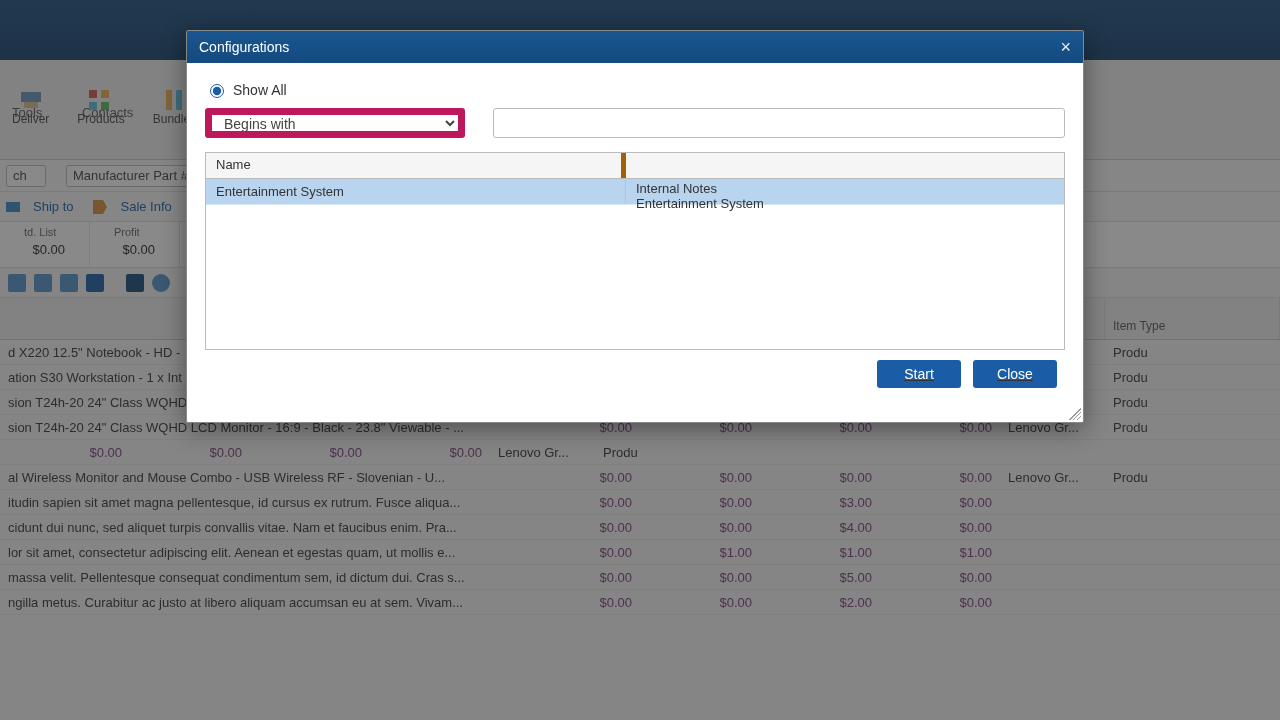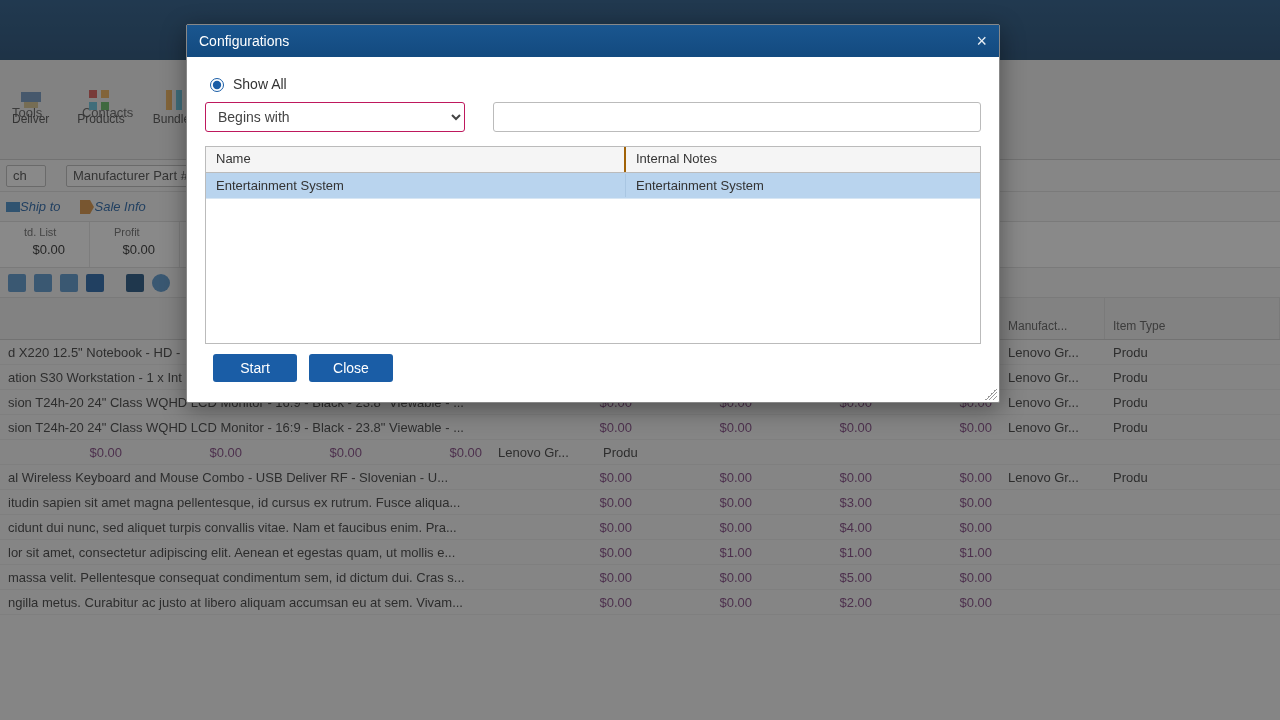--- a/index.html
+++ b/index.html
@@ -52,21 +52,21 @@
     border-bottom:1px solid #ddd;
     display:flex; align-items:center; gap:20px;
     padding-left:6px;
     font-size:13px;
   }
   .mini-select {
     height:22px; border:1px solid #bbb; border-radius:2px; background:#fff;
     padding:0 18px 0 6px; font-size:13px; color:#444;
     appearance:none; position:relative;
   }
-  .link-item { color:#1a5da6; display:flex; align-items:center; gap:0;font-style:italic; }
+  .link-item { color:#1a5da6; display:flex; align-items:center; gap:13px; }
   .link-ico { width:14px; height:14px; }
 
   .summary-bar {
     height: 46px; background:#fff; border-bottom:1px solid #ddd;
     display:flex;
   }
   .sum-cell { border-right:1px solid #e4e4e4; padding:4px 24px; min-width:90px; }
   .sum-cell .hdr { font-size:11px; color:#666; }
   .sum-cell .val { font-size:13px; color:#222; text-align:right; padding-top:4px;}
 
@@ -100,62 +100,62 @@
 
   
   .scrim {
     position:absolute; left:0; top:0; width:1280px; height:720px;
     background: rgba(40,40,40,0.55);
   }
 
   
   .dialog {
     position:absolute;
-    left:186px; top:24px;
-    width:814px;
+    left:186px; top:30px;
+    width:898px;
     background:#fff;
     border:1px solid #888;
     box-shadow:0 6px 24px rgba(0,0,0,0.4);
     border-radius:2px;
   }
   .dlg-title {
     background: linear-gradient(#1a568f, #134a7f);
     color:#fff; height:32px; line-height:32px;
     padding:0 12px;
     display:flex; justify-content:space-between; align-items:center;
     font-size:14px;
   }
   .dlg-close { cursor:pointer; font-size:18px; line-height:1; color:#e8eef4; }
-  .dlg-body { padding:18px 18px 12px 18px; }
+  .dlg-body { padding:18px 18px 26px 18px; }
   .radio-row { margin-bottom:10px; font-size:14px; color:#333; display:flex; align-items:center; gap:6px;}
   .radio-row input[type=radio]{ width:14px; height:14px; accent-color:#1a5da6;}
   .filter-row { display:flex; gap:28px; margin:4px 0 14px 0;}
   .combo {
-    width:260px; height:30px; border:1px solid #be185d; border-radius:3px;
+    width:260px; height:30px; border:7px solid #be185d; border-radius:3px;
     padding:0 8px; font-size:14px; color:#444; background:#fff;
   }
   .textinput {
     flex:1; height:30px; border:1px solid #bbb; border-radius:3px; padding:0 8px;
     font-size:14px;
   }
   .cfg-grid { border:1px solid #bbb; height:198px; }
   .cfg-grid .cfg-head {
     height:26px; background:#f5f5f5; border-bottom:1px solid #bbb;
     display:flex; font-size:13px; color:#333;
   }
-  .cfg-col1 { width:420px; border-right:2px solid #a16207; padding:4px 10px;}
-  .cfg-col2 { flex:1; padding:4px 10px;}
+  .cfg-col1 { width:420px; border-right:5px solid #a16207; padding:4px 10px;}
+  .cfg-col2 { flex:1; padding:4px 10px;margin-top:24px;}
   .cfg-row {
     height:26px; display:flex; align-items:center;
     background:#b9d4ee; font-size:13px;
     border-bottom:1px solid #d7e6f4;
   }
   .cfg-row .cfg-col1 { border-right:1px solid #a9c6e2; }
   .dlg-footer {
-    padding:10px 8px 8px 8px; display:flex; gap:12px;
+    padding:10px 8px 8px 8px; display:flex; justify-content:flex-end; gap:12px;text-decoration:underline;
   }
   .btn {
     min-width:84px; height:28px; border:none; border-radius:3px;
     background:#1a5da6; color:#fff; font-size:14px; cursor:pointer;
   }
   .resize-grip {
     position:absolute; right:2px; bottom:2px; width:12px; height:12px;
     background:
       linear-gradient(135deg, transparent 50%, #999 50%, #999 55%, transparent 55%,
                       transparent 65%, #999 65%, #999 70%, transparent 70%,
@@ -300,21 +300,21 @@
       </div>
       <div class="row">
         <div class="gcell c-a money">$0.00</div>
         <div class="gcell c-b money">$0.00</div>
         <div class="gcell c-c money">$0.00</div>
         <div class="gcell c-d money">$0.00</div>
         <div class="gcell c-mfg">Lenovo Gr...</div>
         <div class="gcell c-type">Produ</div>
       </div>
       <div class="row">
-        <div class="gcell c-desc">al Wireless Keyboard and Mouse Combo - USB Deliver RF - Slovenian - U...</div>
+        <div class="gcell c-desc">al Wireless Monitor and Mouse Combo - USB Wireless RF - Slovenian - U...</div>
         <div class="gcell c-a money">$0.00</div>
         <div class="gcell c-b money">$0.00</div>
         <div class="gcell c-c money">$0.00</div>
         <div class="gcell c-d money">$0.00</div>
         <div class="gcell c-mfg">Lenovo Gr...</div>
         <div class="gcell c-type">Produ</div>
       </div>
       <div class="row">
         <div class="gcell c-desc">itudin sapien sit amet magna pellentesque, id cursus ex rutrum. Fusce aliqua...</div>
         <div class="gcell c-a money">$0.00</div>

